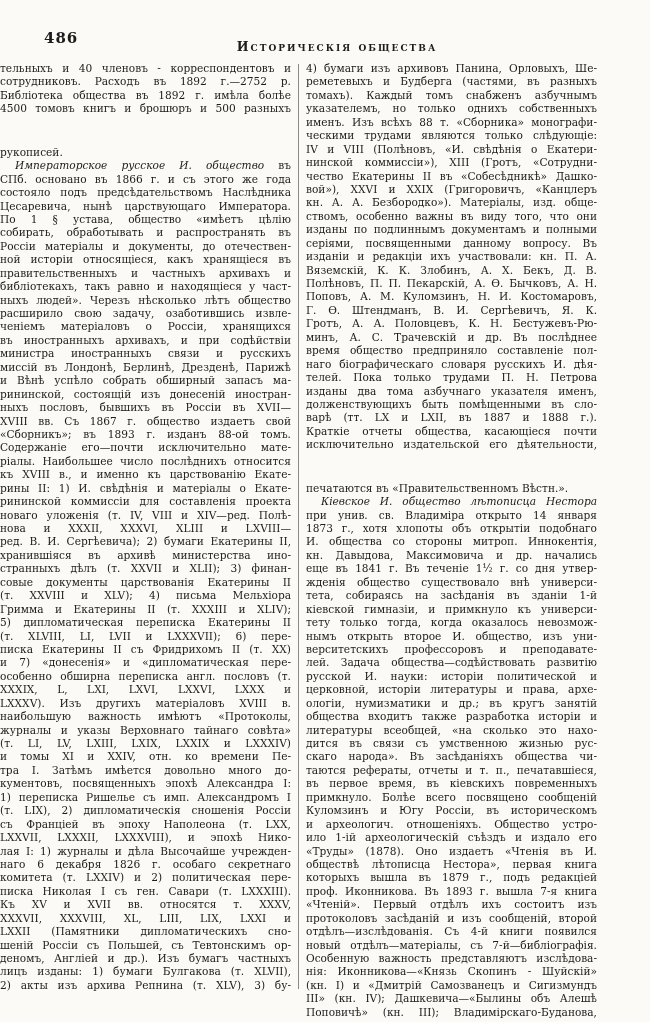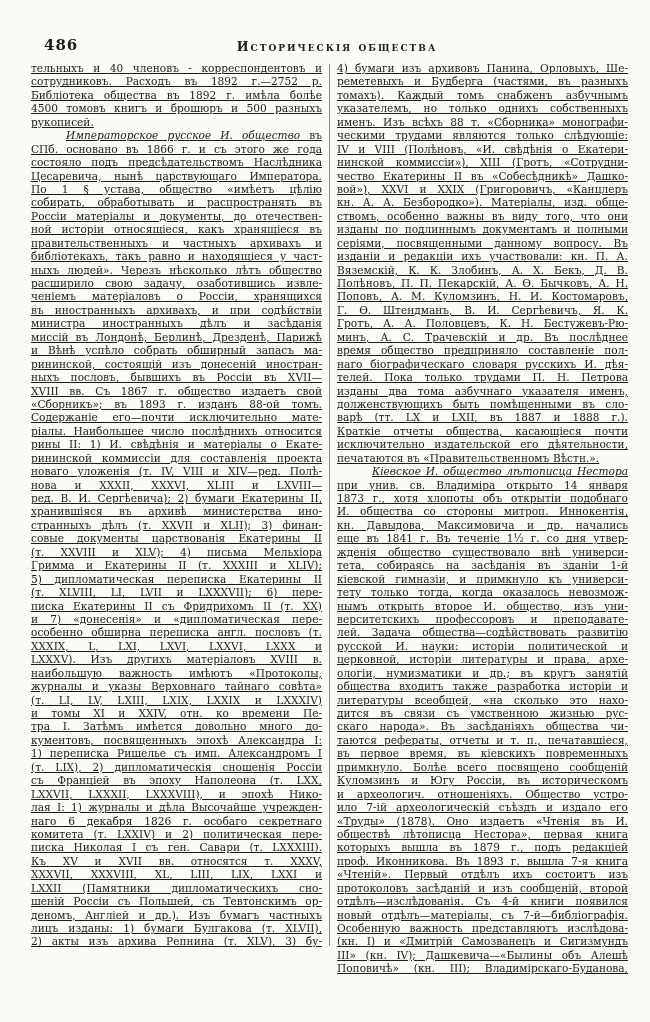--- a/index.html
+++ b/index.html
@@ -6,58 +6,56 @@
   body{
     width:650px;height:1022px;
     background:#fbfaf6;
     font-family:"DejaVu Serif", serif;
     color:#1c1c1c;
     overflow:hidden;
   }
   .page{position:relative;width:650px;height:1022px;}
   .header{position:relative;height:62px;}
   .page-number{
-    position:absolute;left:44px;top:36px;
+    position:absolute;left:44px;top:29px;
     font-size:15px;font-weight:bold;letter-spacing:1px;
   }
   .running-title{
     position:absolute;left:12px;top:39px;width:650px;
     text-align:center;
     font-size:12.5px;font-weight:bold;
     font-variant:small-caps;
     letter-spacing:2px;
   }
   .columns{
     display:flex;
-    padding-left:31px;
     align-items:flex-start;
-    text-decoration:underline;
   }
   .col{
     width:291px;
   }
   .divider{
     width:1px;
     background:#8a8a85;
     align-self:stretch;
     margin:2px 7px 30px 7px;
   }
   .line{
     height:13.45px;
     line-height:13.45px;
     font-size:10.6px;
     text-align:justify;
     text-align-last:justify;
     overflow:hidden;
     white-space:normal;
     word-spacing:0.2px;
   }
-  .line.end{text-align-last:left;}
+  .line.end{text-align-last:left;margin-top:30px;}
   .line.indent{padding-left:15px;}
-  .it{font-style:italic;margin-left:20px;}
+  .it{font-style:italic;}
 </style>
 </head>
 <body>
 
 <div class="page">
   <div class="header">
     <div class="page-number">486</div>
     <div class="running-title">Историческія общества</div>
   </div>
   <div class="columns">
@@ -74,29 +72,30 @@
         <div class="line">По 1 § устава, общество «имѣетъ цѣлію</div>
         <div class="line">собирать, обработывать и распространять въ</div>
         <div class="line">Россіи матеріалы и документы, до отечествен-</div>
         <div class="line">ной исторіи относящіеся, какъ хранящіеся въ</div>
         <div class="line">правительственныхъ и частныхъ архивахъ и</div>
         <div class="line">библіотекахъ, такъ равно и находящіеся у част-</div>
         <div class="line">ныхъ людей». Черезъ нѣсколько лѣтъ общество</div>
         <div class="line">расширило свою задачу, озаботившись извле-</div>
         <div class="line">ченіемъ матеріаловъ о Россіи, хранящихся</div>
         <div class="line">въ иностранныхъ архивахъ, и при содѣйствіи</div>
-        <div class="line">министра иностранныхъ дѣлъ и засѣданія</div>
+        <div class="line">министра иностранныхъ связи и русскихъ</div>
         <div class="line">миссій въ Лондонѣ, Берлинѣ, Дрезденѣ, Парижѣ</div>
         <div class="line">и Вѣнѣ успѣло собрать обширный запасъ ма-</div>
         <div class="line">рининской, состоящій изъ донесеній иностран-</div>
         <div class="line">ныхъ пословъ, бывшихъ въ Россіи въ XVII—</div>
         <div class="line">XVIII вв. Съ 1867 г. общество издаетъ свой</div>
         <div class="line">«Сборникъ»; въ 1893 г. изданъ 88-ой томъ.</div>
         <div class="line">Содержаніе его—почти исключительно мате-</div>
         <div class="line">ріалы. Наибольшее число послѣднихъ относится</div>
+        <div class="line">къ XVIII в., и именно къ царствованію Екате-</div>
         <div class="line">рины II: 1) И. свѣдѣнія и матеріалы о Екате-</div>
         <div class="line">рининской коммиссіи для составленія проекта</div>
         <div class="line">новаго уложенія (т. IV, VIII и XIV—ред. Полѣ-</div>
         <div class="line">нова и XXXII, XXXVI, XLIII и LXVIII—</div>
         <div class="line">ред. В. И. Сергѣевича); 2) бумаги Екатерины II,</div>
         <div class="line">хранившіяся въ архивѣ министерства ино-</div>
         <div class="line">странныхъ дѣлъ (т. XXVII и XLII); 3) финан-</div>
         <div class="line">совые документы царствованія Екатерины II</div>
         <div class="line">(т. XXVIII и XLV); 4) письма Мельхіора</div>
         <div class="line">Гримма и Екатерины II (т. XXXIII и XLIV);</div>
@@ -179,28 +178,29 @@
         <div class="line">ологіи, нумизматики и др.; въ кругъ занятій</div>
         <div class="line">общества входитъ также разработка исторіи и</div>
         <div class="line">литературы всеобщей, «на сколько это нахо-</div>
         <div class="line">дится въ связи съ умственною жизнью рус-</div>
         <div class="line">скаго народа». Въ засѣданіяхъ общества чи-</div>
         <div class="line">таются рефераты, отчеты и т. п., печатавшіеся,</div>
         <div class="line">въ первое время, въ кіевскихъ повременныхъ</div>
         <div class="line">примкнуло. Болѣе всего посвящено сообщеній</div>
         <div class="line">Куломзинъ и Югу Россіи, въ историческомъ</div>
         <div class="line">и археологич. отношеніяхъ. Общество устро-</div>
-        <div class="line">ило 7-ій археологическій съѣздъ и издало его</div>
+        <div class="line">ило 1-ій археологическій съѣздъ и издало его</div>
         <div class="line">«Труды» (1878). Оно издаетъ «Чтенія въ И.</div>
         <div class="line">обществѣ лѣтописца Нестора», первая книга</div>
         <div class="line">которыхъ вышла въ 1879 г., подъ редакціей</div>
         <div class="line">проф. Иконникова. Въ 1893 г. вышла 7-я книга</div>
         <div class="line">«Чтеній». Первый отдѣлъ ихъ состоитъ изъ</div>
         <div class="line">протоколовъ засѣданій и изъ сообщеній, второй</div>
         <div class="line">отдѣлъ—изслѣдованія. Съ 4-й книги появился</div>
         <div class="line">новый отдѣлъ—матеріалы, съ 7-й—библіографія.</div>
         <div class="line">Особенную важность представляютъ изслѣдова-</div>
+        <div class="line">нія: Иконникова—«Князь Скопинъ - Шуйскій»</div>
         <div class="line">(кн. I) и «Дмитрій Самозванецъ и Сигизмундъ</div>
         <div class="line">III» (кн. IV); Дашкевича—«Былины объ Алешѣ</div>
         <div class="line">Поповичѣ» (кн. III); Владимірскаго-Буданова,</div>
       </div>
   </div>
 </div>
 
 </body></html>

